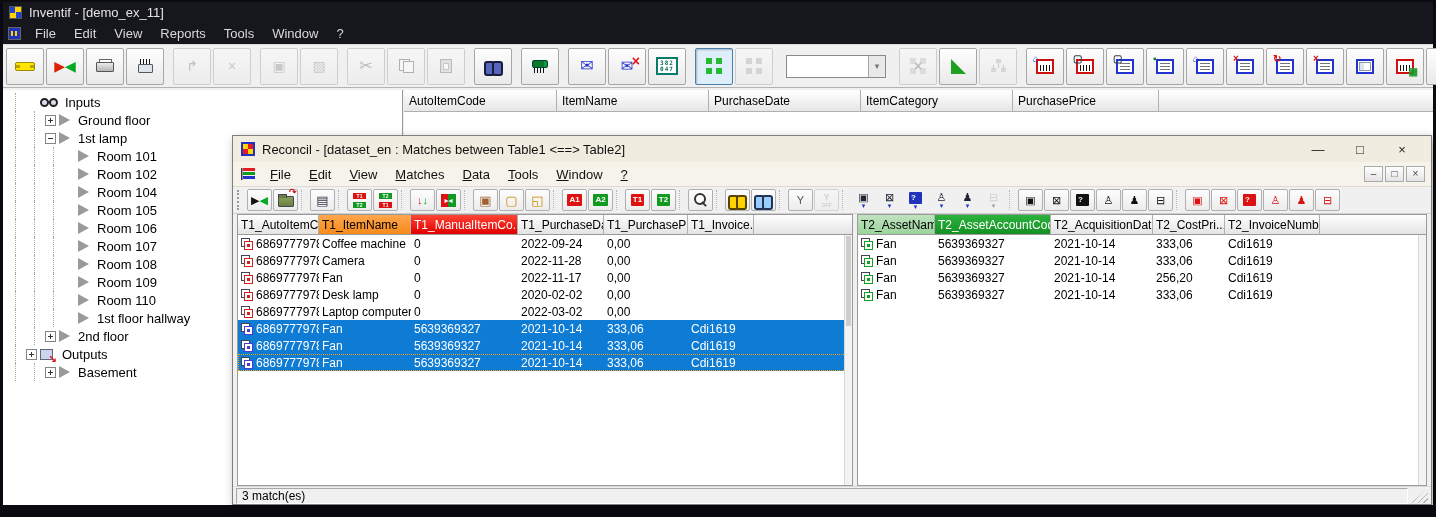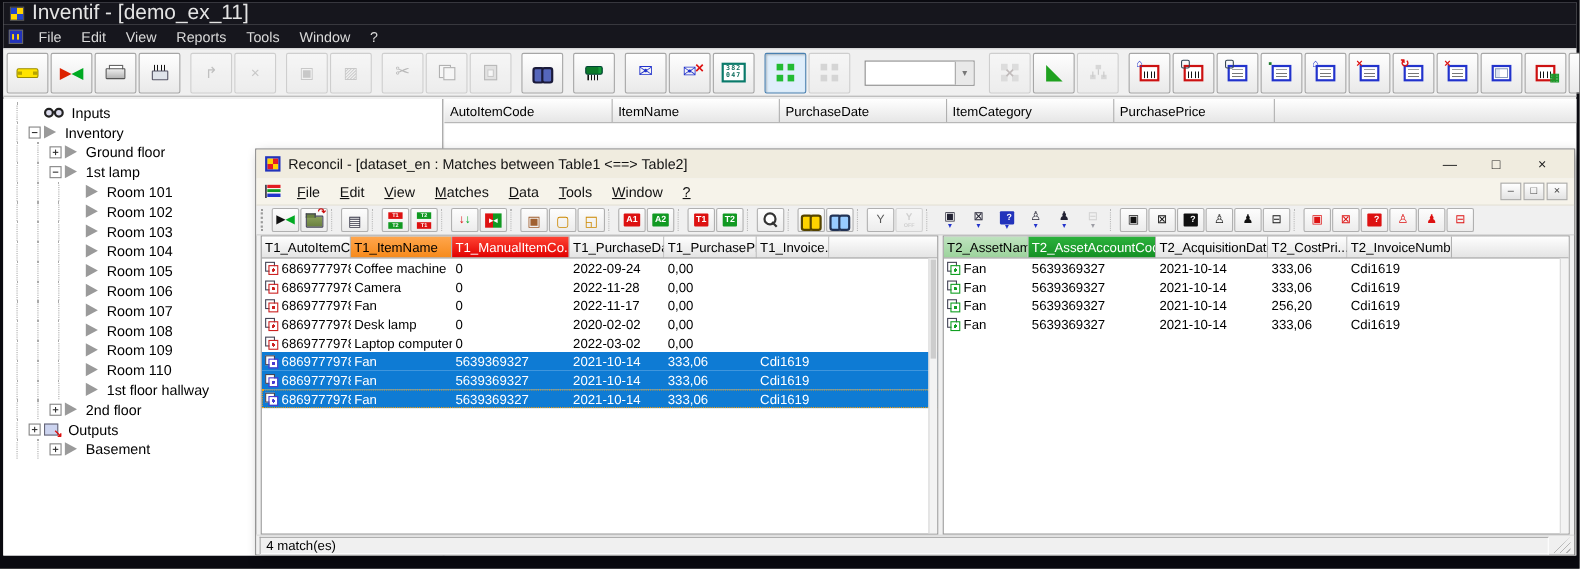--- a/index.html
+++ b/index.html
@@ -1,35 +1,35 @@
 <!DOCTYPE html>
 <html><head>
 <meta charset="utf-8">
 <style>
   *{box-sizing:border-box;margin:0;padding:0}
   body{margin:0;background:#444}
   #screen{position:relative;width:1436px;height:517px;background:#0a0a10;font-family:"Liberation Sans",sans-serif;overflow:hidden;-webkit-font-smoothing:antialiased}
   #main{position:absolute;left:3px;top:2px;width:1430px;height:503px;background:#f0f0f0}
 
   
-  .mtitle{height:20px;background:#16161d;color:#e4e4e4;display:flex;align-items:center;gap:7px;padding:0 6px;font-size:19px}
+  .mtitle{height:20px;background:#16161d;color:#e4e4e4;display:flex;align-items:center;gap:7px;padding:0 6px;font-size:13px}
   .app-ic{width:13px;height:13px;flex:none;border:1px solid #555;background:conic-gradient(#ffd400 0 25%,#2244cc 0 50%,#ffd400 0 75%,#2244cc 0)}
   .mmenu{height:22px;background:#16161d;color:#d9d9d9;display:flex;align-items:center;font-size:13px;padding:0 3px}
   .mmenu .mi,.cmenu .mi{padding:2px 9px;cursor:default;white-space:nowrap}
   .mdoc-ic{width:13px;height:13px;flex:none;background:#2233bb;border:1px solid #666;margin:0 5px 0 2px;position:relative}
   .mdoc-ic::after{content:"";position:absolute;left:2px;right:2px;top:3px;bottom:3px;background:repeating-linear-gradient(90deg,#ffd400 0 2px,transparent 2px 4px)}
   .mtb{height:44px;background:#f0f0f0;border-top:1px solid #dcdcdc;border-bottom:1px solid #b3b3b3;display:flex;align-items:center;padding:0 3px;gap:2px}
   .tb-btn{width:38px;height:37px;background:linear-gradient(#fefefe,#e9e9e9);border:1px solid #a6a6a6;border-radius:2px;display:flex;flex-direction:column;align-items:center;justify-content:center;flex:none;position:relative;padding:0}
   .tb-btn.pressed{background:#dfeefb;border-color:#4a80b0;box-shadow:inset 1px 1px 2px rgba(0,0,0,.25)}
   .tb-btn.disabled{opacity:.45;filter:grayscale(.9)}
   .tb-sep{width:5px;flex:none}
   .tb-combo{width:100px;height:23px;background:#fff;border:1px solid #8a8a8a;display:flex;align-items:center;margin:0 4px;flex:none;font-size:12px}
   .tb-combo .arrow{margin-left:auto;width:17px;height:100%;background:#e9e9e9;border-left:1px solid #a8a8a8;display:flex;align-items:center;justify-content:center;color:#777;font-size:9px}
   .part{line-height:1;font-size:14px}
-  .badge{min-width:13px;padding:1px 2px;border-radius:1px;color:#fff;font:700 8px/10px "Liberation Sans",sans-serif;text-align:right}
+  .badge{min-width:13px;padding:1px 2px;border-radius:1px;color:#fff;font:700 8px/10px "Liberation Sans",sans-serif;text-align:left}
   .dropmark{font-size:7px;color:#2233cc;line-height:5px}
   .ic{display:inline-flex;align-items:center;justify-content:center;line-height:1;position:relative}
 
   
   .ic-connect{width:20px;height:9px;background:#ffe400;border:1px solid #9a8c00;border-radius:2px}
   .ic-connect::before,.ic-connect::after{content:"";position:absolute;top:2px;bottom:2px;width:4px;background:#b5a400}
   .ic-connect::before{left:0}.ic-connect::after{right:0}
   .ic-print{width:18px;height:14px}
   .ic-print::before{content:"";position:absolute;left:3px;top:0;width:11px;height:6px;background:#fff;border:1px solid #666}
   .ic-print::after{content:"";position:absolute;left:0;right:0;bottom:1px;height:8px;background:linear-gradient(#ececec,#b5b5b5);border:1px solid #555;border-radius:1px}
@@ -332,61 +332,47 @@
     <div class="mbody">
       <div class="treepane">
           <div class="titem">
             <span class="ind"></span>
             <span class="noexp"></span>
             <span class="ic-glasses"></span>
             <span class="titem-label">Inputs</span>
           </div>
           <div class="titem">
             <span class="ind"></span>
+            <span class="ind"></span>
+            <span class="exp plus"></span>
+            <span class="tri"></span>
+            <span class="titem-label">Ground floor</span>
+          </div>
+          <div class="titem">
+            <span class="ind"></span>
+            <span class="ind"></span>
             <span class="exp"></span>
             <span class="tri"></span>
-            <span class="titem-label">Inventory</span>
-          </div>
-          <div class="titem">
-            <span class="ind"></span>
-            <span class="ind"></span>
-            <span class="exp plus"></span>
-            <span class="tri"></span>
-            <span class="titem-label">Ground floor</span>
-          </div>
-          <div class="titem">
-            <span class="ind"></span>
-            <span class="ind"></span>
-            <span class="exp"></span>
-            <span class="tri"></span>
             <span class="titem-label">1st lamp</span>
           </div>
           <div class="titem">
             <span class="ind"></span>
             <span class="ind"></span>
             <span class="ind"></span>
             <span class="noexp"></span>
             <span class="tri"></span>
             <span class="titem-label">Room 101</span>
           </div>
           <div class="titem">
             <span class="ind"></span>
             <span class="ind"></span>
             <span class="ind"></span>
             <span class="noexp"></span>
             <span class="tri"></span>
             <span class="titem-label">Room 102</span>
-          </div>
-          <div class="titem">
-            <span class="ind"></span>
-            <span class="ind"></span>
-            <span class="ind"></span>
-            <span class="noexp"></span>
-            <span class="tri"></span>
-            <span class="titem-label">Room 103</span>
           </div>
           <div class="titem">
             <span class="ind"></span>
             <span class="ind"></span>
             <span class="ind"></span>
             <span class="noexp"></span>
             <span class="tri"></span>
             <span class="titem-label">Room 104</span>
           </div>
           <div class="titem">
@@ -961,18 +947,18 @@
                 <span>333,06</span>
               </div>
               <div class="td" style="width: 95px;">
                 <span>Cdi1619</span>
               </div>
             </div>
             <div class="vscroll"></div>
         </div>
       </div>
       <div class="cstatus">
-        <span class="spanel left">4 match(es)</span>
+        <span class="spanel left">3 match(es)</span>
         <span class="grip"></span>
       </div>
     </div>
   </div>
 </div>
 
 </body></html>

